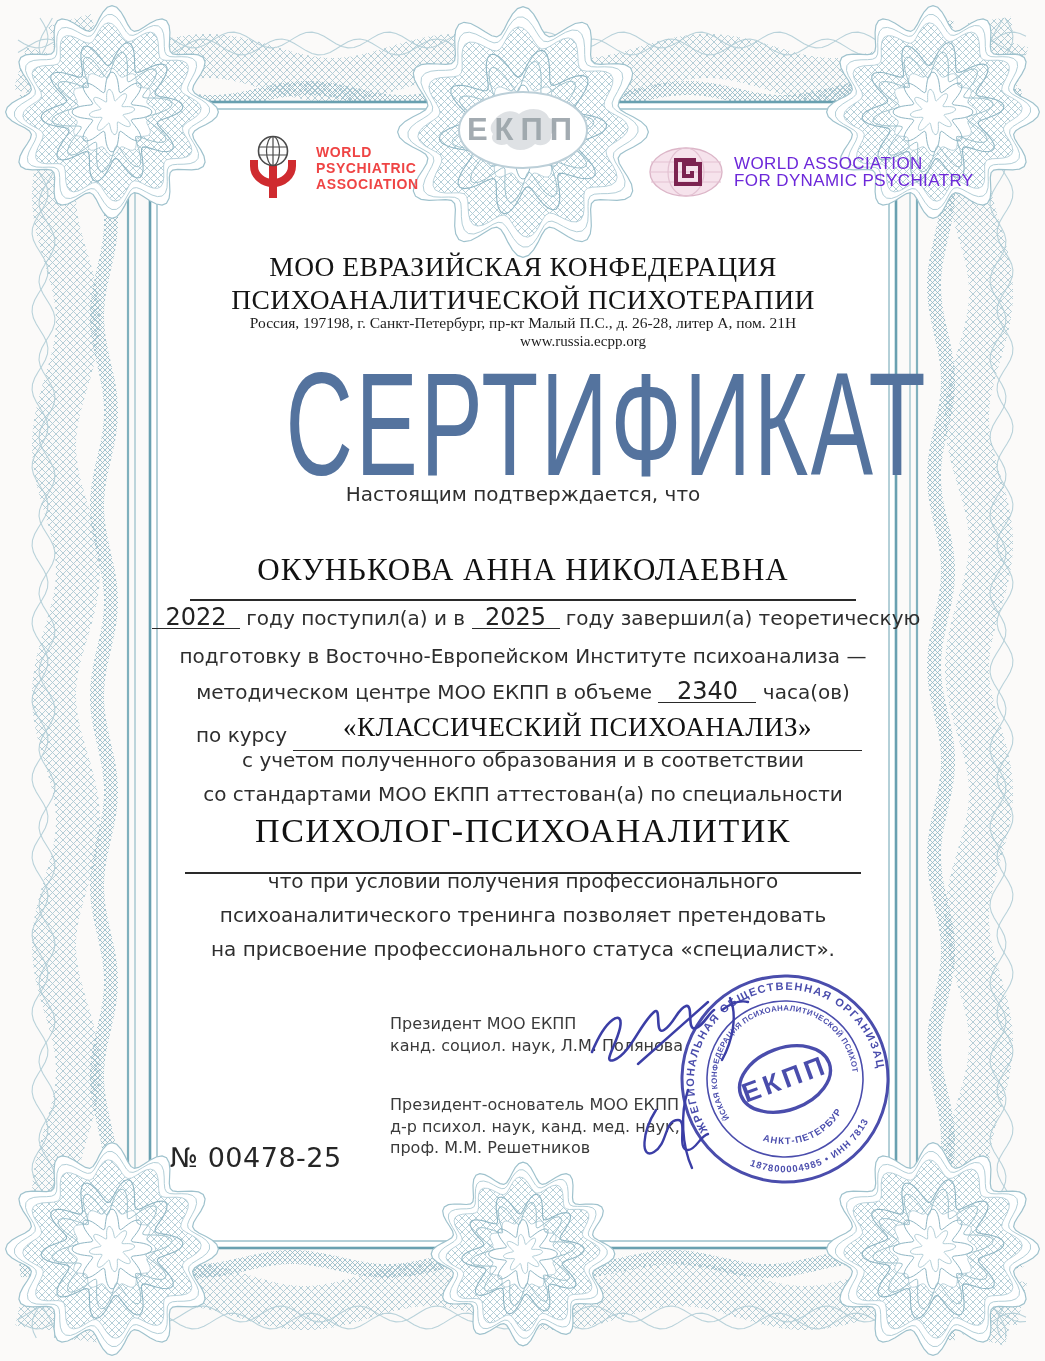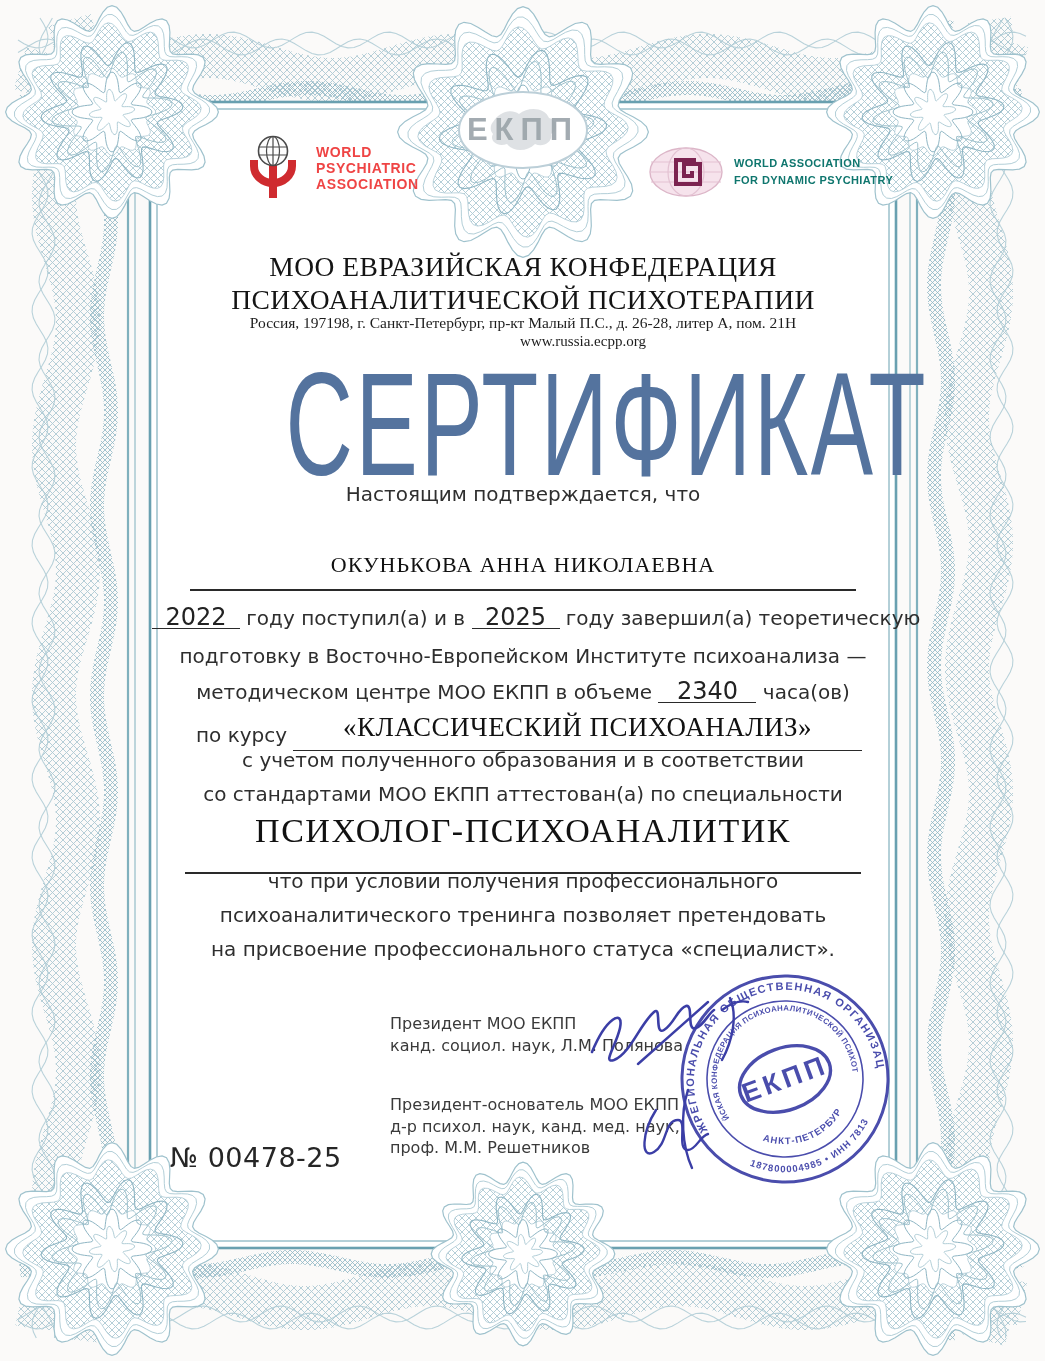--- a/index.html
+++ b/index.html
@@ -6,38 +6,38 @@
   body{width:1045px;height:1361px;background:#f6f5f3;font-family:"DejaVu Sans","Liberation Sans",sans-serif;}
   .page{position:relative;width:1045px;height:1361px;overflow:hidden;background:#fbfaf9;}
   .abs{position:absolute;}
   #decor{position:absolute;left:0;top:0;}
   .serif{font-family:"Liberation Serif","DejaVu Serif",serif;}
   .sans{font-family:"DejaVu Sans","Liberation Sans",sans-serif;}
 
   
   .logo{display:flex;align-items:center;gap:10px;}
   .wpa-text{color:#ef4444;font-family:"Liberation Sans",sans-serif;font-weight:bold;font-size:14px;line-height:16px;letter-spacing:.6px;}
-  .wadp-text{color:#0f766e;font-family:"Liberation Sans",sans-serif;font-weight:bold;font-size:11px;line-height:17px;letter-spacing:.4px;}
+  .wadp-text{color:#6d28d9;font-family:"Liberation Sans",sans-serif;font-weight:normal;font-size:17px;line-height:17px;letter-spacing:.4px;}
 
   
   .emblem-text{left:443px;top:112px;width:160px;text-align:center;font-family:"Liberation Sans",sans-serif;
     font-weight:bold;font-size:31px;letter-spacing:7px;color:#9aa3a9;opacity:.9;}
 
   
   .org-line{left:152px;width:742px;text-align:center;color:#141414;font-size:27.5px;letter-spacing:.5px;}
   .addr{left:152px;width:742px;text-align:center;color:#1d1d1d;font-size:15.5px;}
   .www{left:152px;width:862px;text-align:center;color:#1d1d1d;font-size:15px;}
 
   
   .cert-title{left:152px;top:352px;width:742px;text-align:center;color:#54739e;font-family:"Liberation Sans",sans-serif;
     font-size:146px;line-height:1;font-weight:normal;letter-spacing:4px;transform:scaleX(.64);transform-origin:center;white-space:nowrap;}
 
   .statement{left:152px;top:482px;width:742px;text-align:center;color:#2f2f2f;font-size:20px;}
 
-  .recipient{left:190px;top:552px;width:666px;text-align:center;color:#111;font-size:22px;letter-spacing:1px;
+  .recipient{left:190px;top:552px;width:666px;text-align:center;color:#111;font-size:31px;letter-spacing:1px;
     border-bottom:2px solid #2a2a2a;padding-bottom:11px;}
 
   .bodyline{left:152px;width:742px;text-align:center;color:#2e2e2e;font-size:20px;white-space:nowrap;}
   .fill-blank{display:inline-block;border-bottom:1.6px solid #2a2a2a;text-align:center;color:#222;
     font-size:24px;line-height:20px;vertical-align:baseline;padding:0 4px 1px 4px;}
 
   .course-row{left:196px;top:712px;width:666px;display:flex;align-items:flex-end;}
   .course-label{color:#2e2e2e;font-size:20px;white-space:nowrap;padding-bottom:4px;}
   .course-line{flex:1;text-align:center;border-bottom:1.6px solid #2a2a2a;color:#111;font-size:27px;letter-spacing:.5px;padding-bottom:7px;margin-left:6px;}
 

